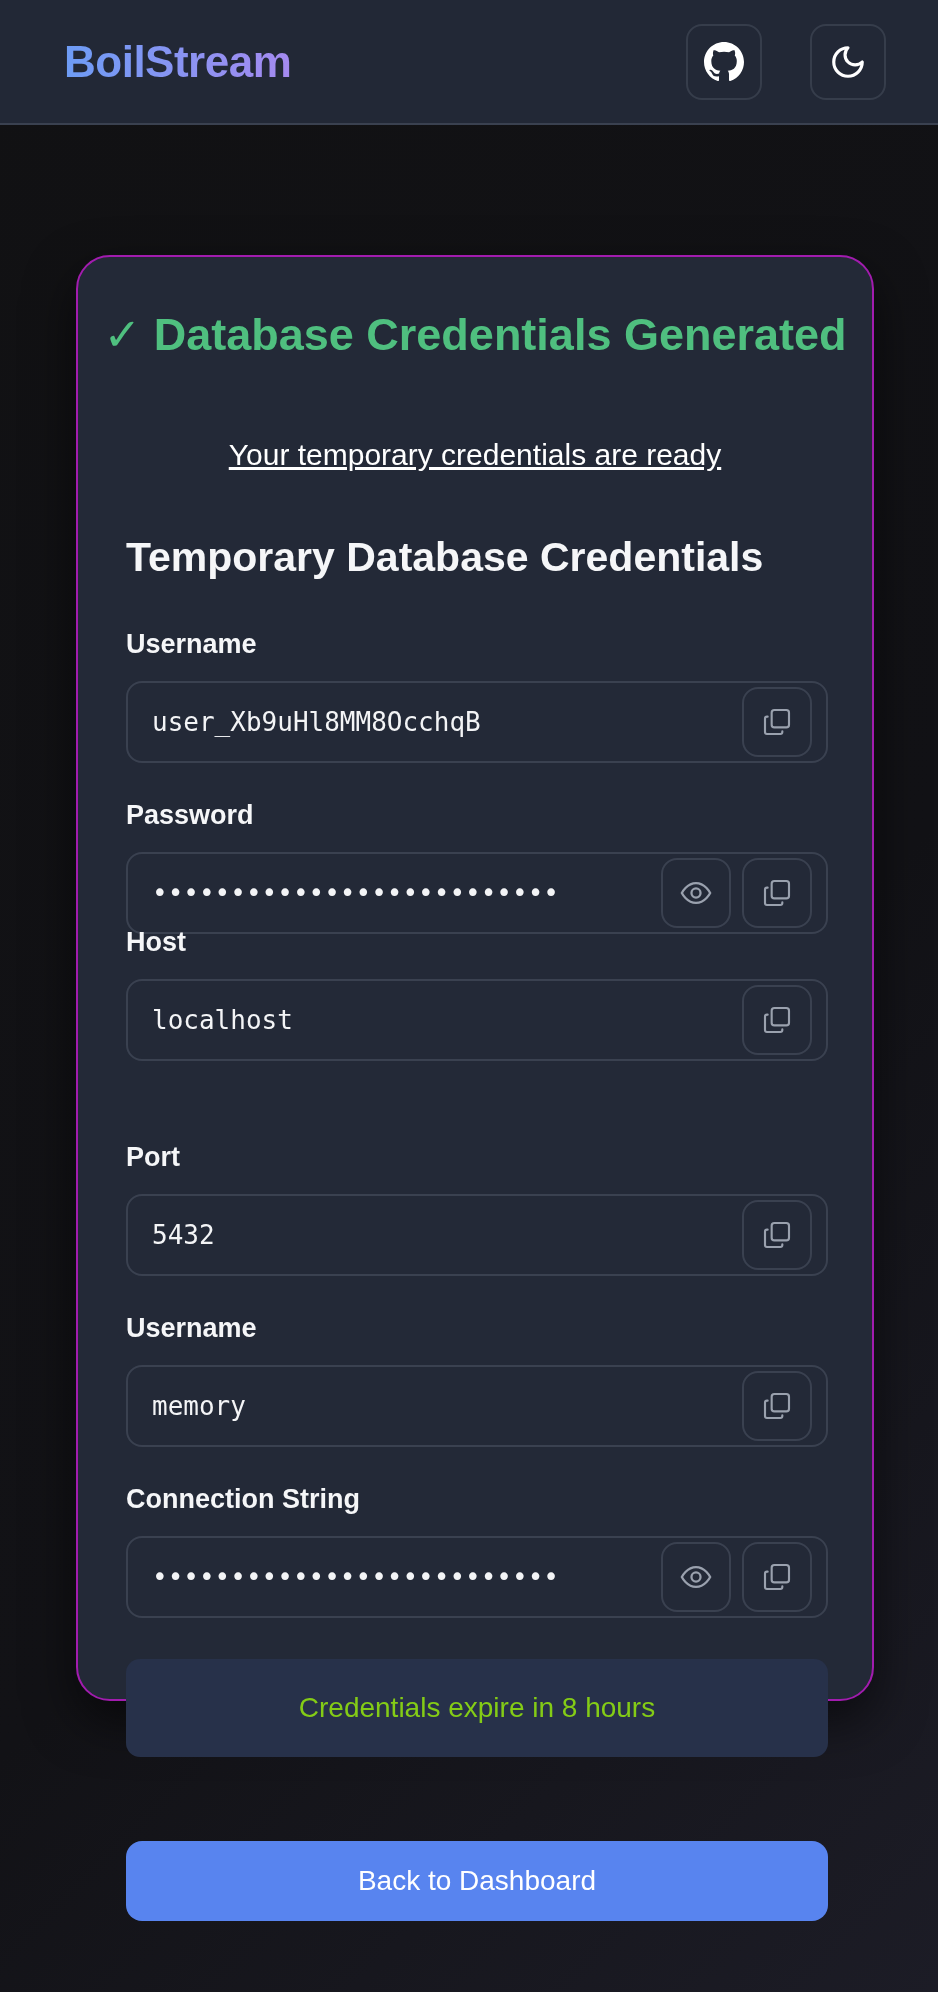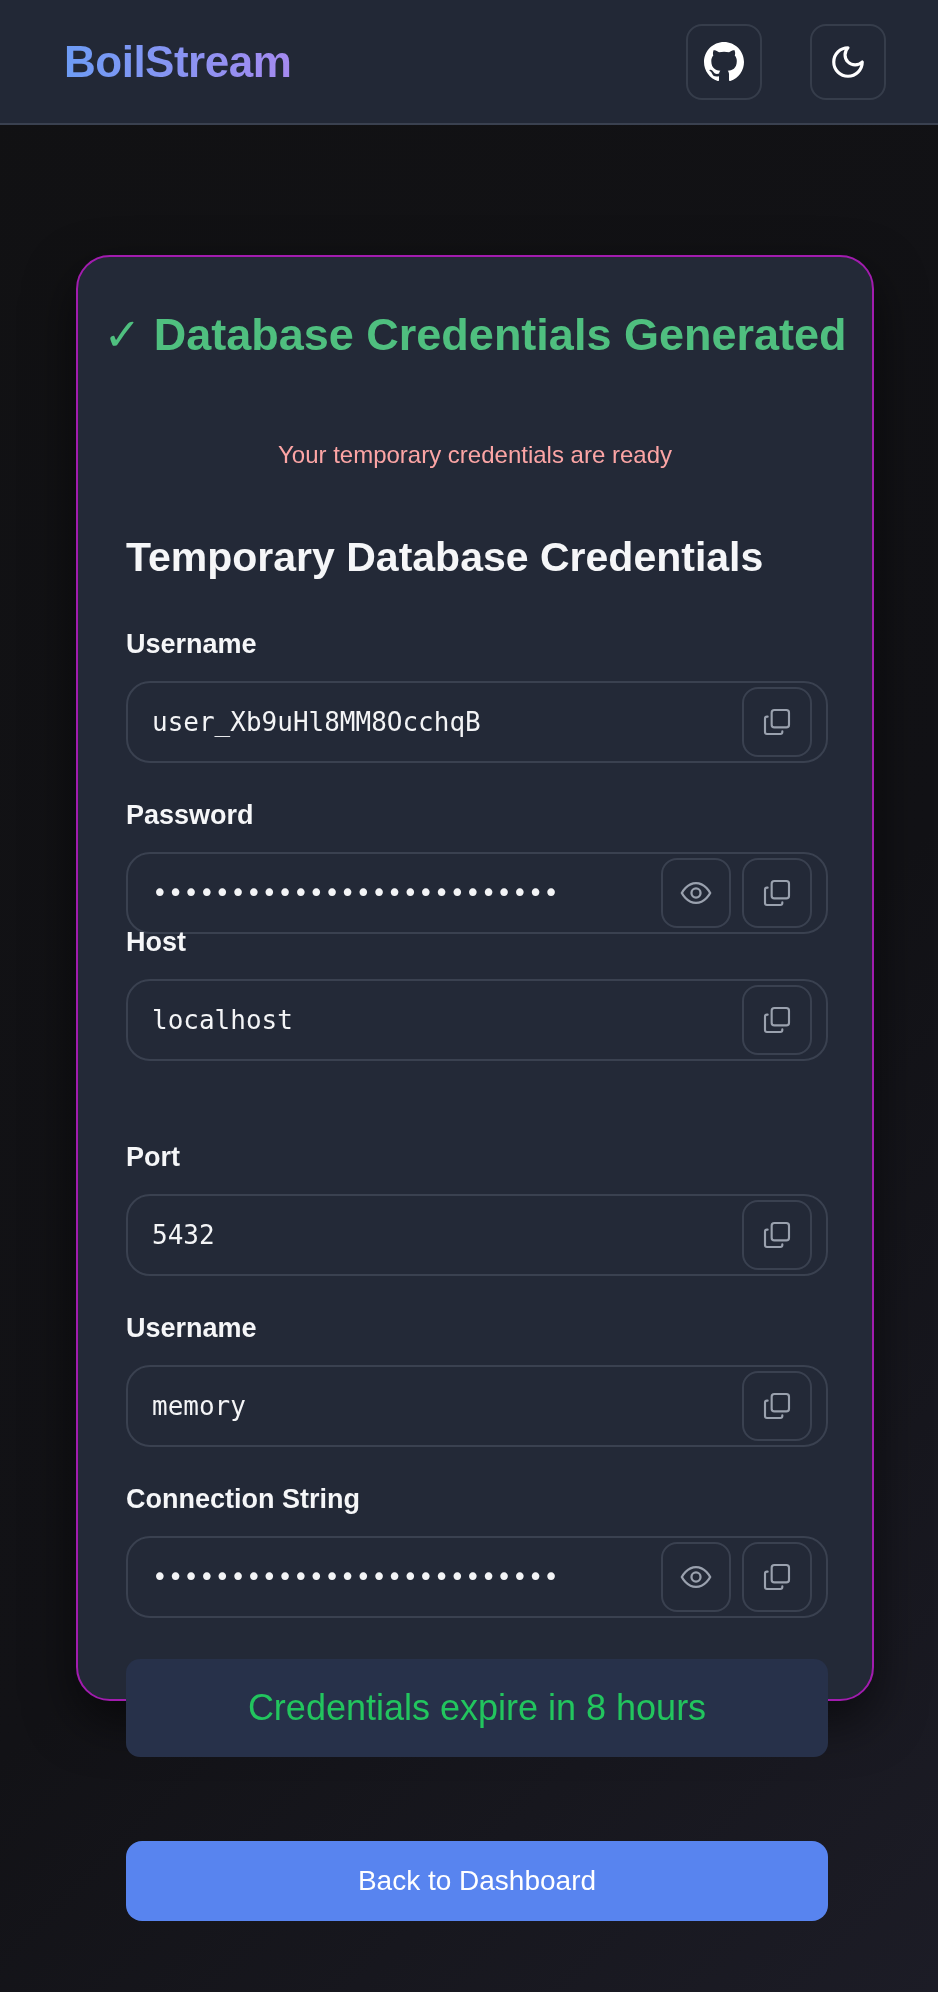--- a/index.html
+++ b/index.html
@@ -39,34 +39,34 @@
     border-radius: 34px;
     box-shadow: 0 20px 50px rgba(0,0,0,0.55);
   }
   .title {
     position: absolute; left: 0; top: 50px; width: 100%;
     text-align: center; color: #4fbf7f;
     font-size: 45px; font-weight: 700; line-height: 56px;
   }
   .subtitle {
     position: absolute; left: 0; top: 178px; width: 100%;
-    text-align: center; color: #fca5a5; font-size: 24px; line-height: 40px;
+    text-align: center; color: #ffffff; font-size: 30px; line-height: 40px; text-decoration: underline;
   }
   .section-title {
     position: absolute; left: 48px; top: 278px;
     font-size: 41px; font-weight: 700; color: #f5f6f8; line-height: 44px;
   }
   .field { position: absolute; left: 48px; width: 702px; }
   .field-label {
     font-size: 27px; font-weight: 600; color: #f5f6f8; line-height: 34px;
     height: 34px;
   }
   .field-box {
     margin-top: 20px; height: 82px; border: 2px solid #3a4150;
-    border-radius: 24px; background: #232937; position: relative;
+    border-radius: 16px; background: #232937; position: relative;
     display: flex; align-items: center;
   }
   .field-value {
     font-family: "DejaVu Sans Mono", "Liberation Mono", monospace;
     font-size: 26px; color: #f3f4f6; padding-left: 24px;
     white-space: nowrap; overflow: hidden;
     flex: 1;
   }
   .field-value.masked {
     letter-spacing: 0px;
@@ -78,21 +78,21 @@
     border: 2px solid #3a4150; border-radius: 16px; background: #232937;
     display: flex; align-items: center; justify-content: center; cursor: pointer;
   }
   .icon-btn.copy { right: 14px; }
   .icon-btn.eye { right: 95px; }
 
   .expiry {
     position: absolute; left: 48px; top: 1402px; width: 702px; height: 98px;
     background: #27314a; border-radius: 14px;
     display: flex; align-items: center; justify-content: center;
-    color: #22c55e; font-size: 36px;
+    color: #84cc16; font-size: 28px;
   }
   .back-btn {
     position: absolute; left: 48px; top: 1584px; width: 702px; height: 80px;
     background: #5884ef; border-radius: 16px; border: none;
     display: flex; align-items: center; justify-content: center;
     color: #ffffff; font-size: 28px; cursor: pointer;
     font-family: "Liberation Sans", sans-serif;
   }
 </style>
 </head>

